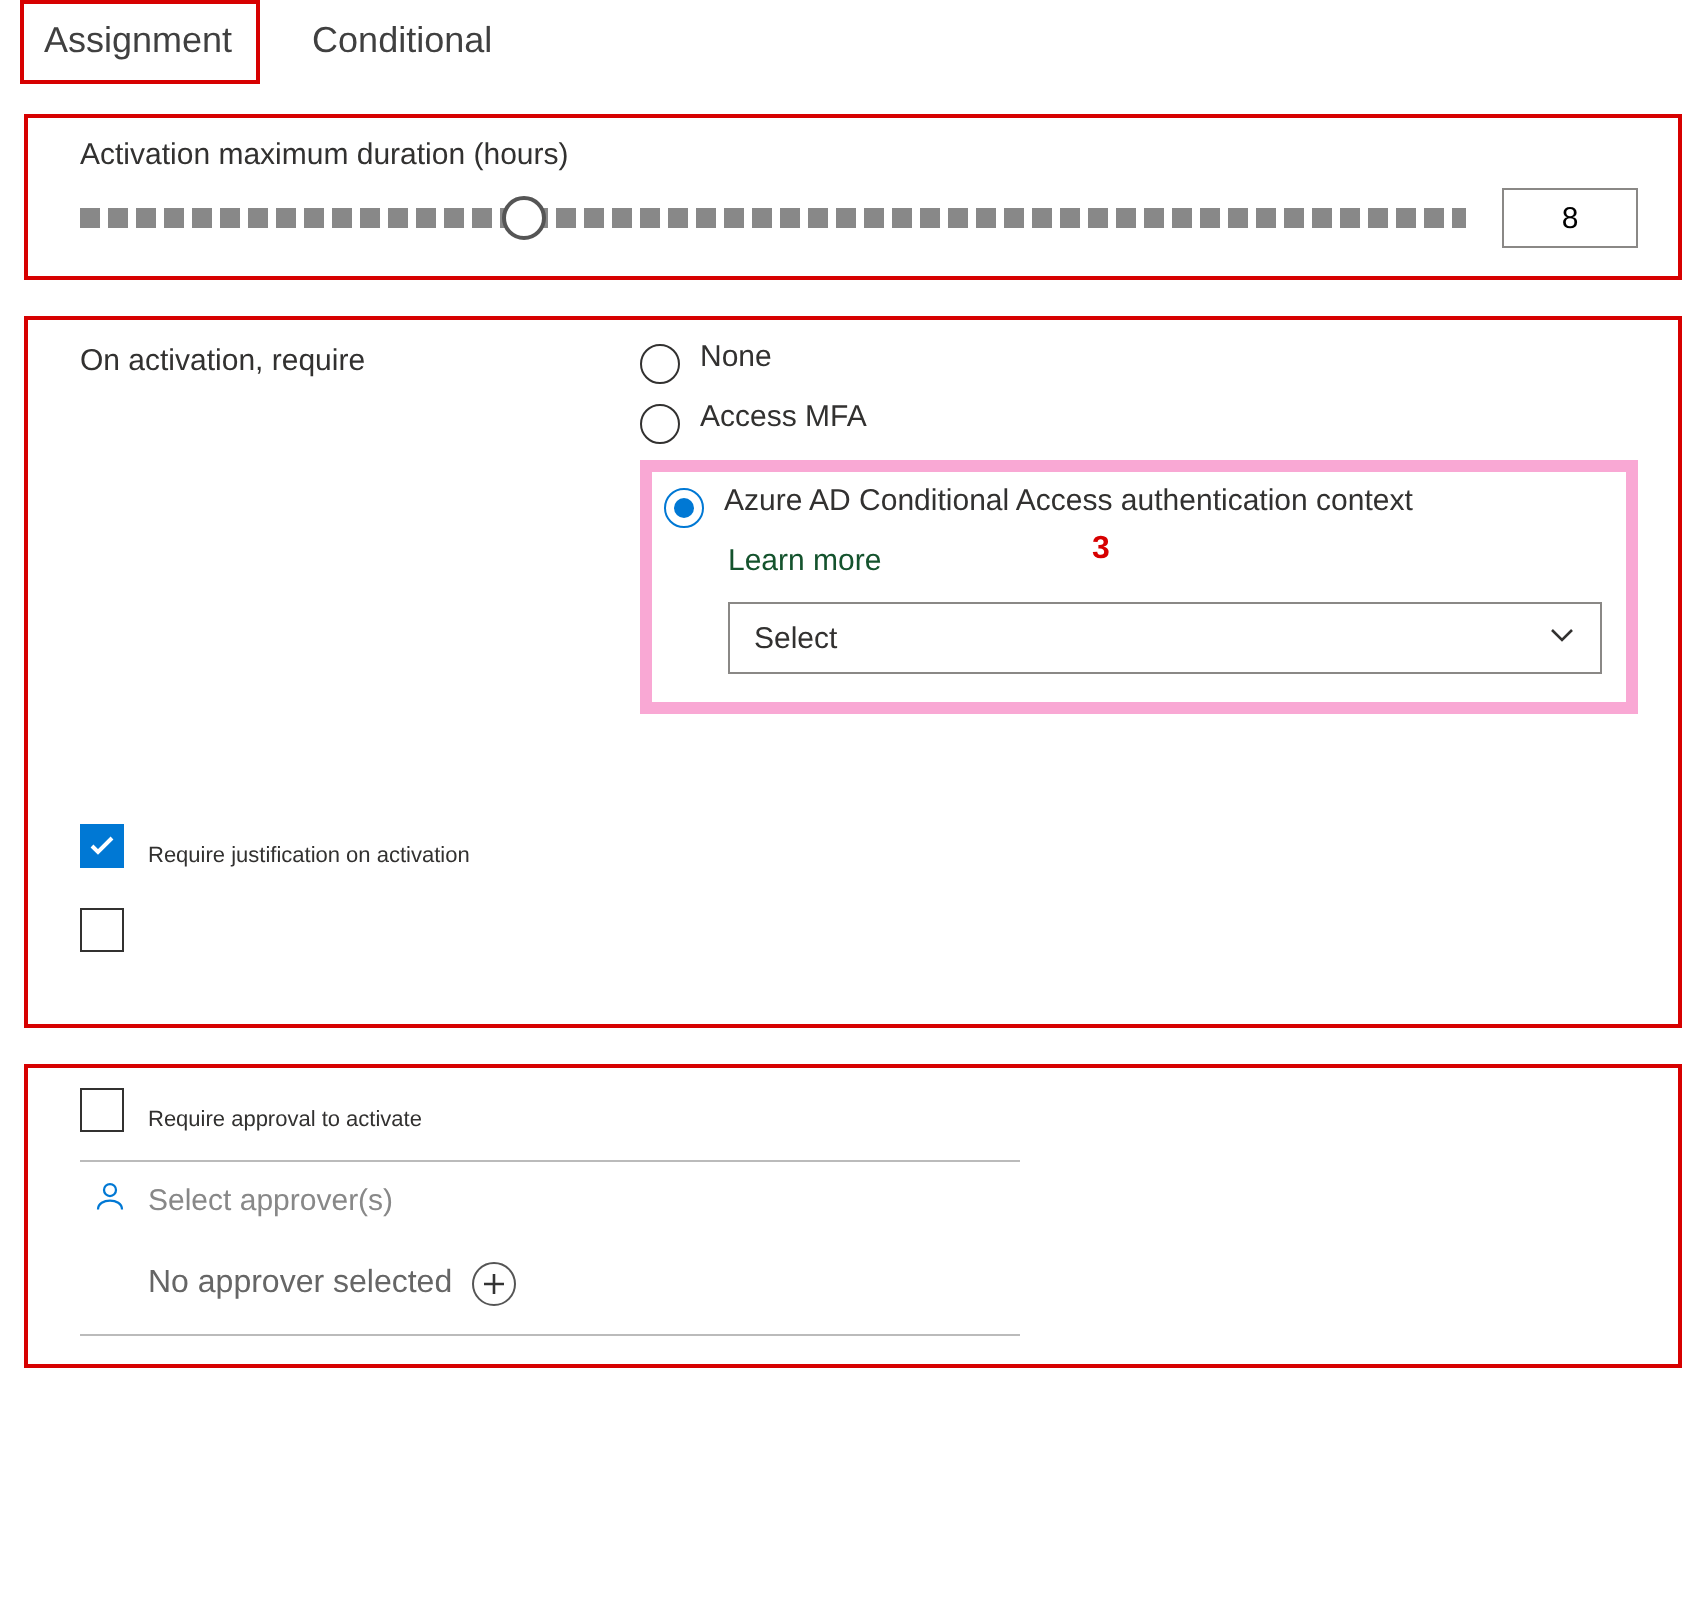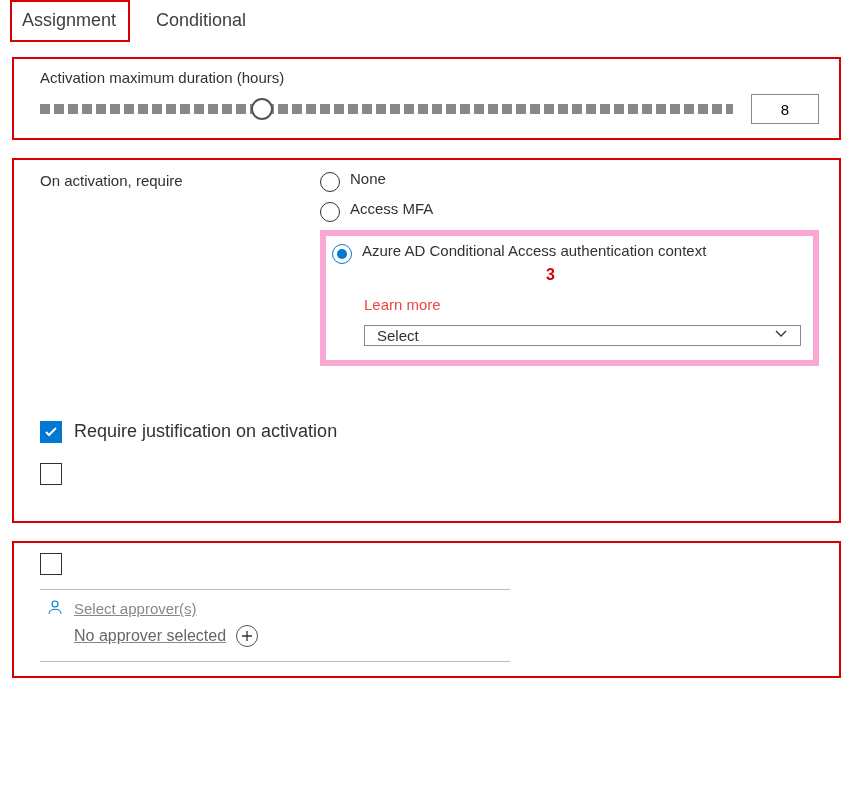--- a/index.html
+++ b/index.html
@@ -72,38 +72,38 @@
   }
   .radio.selected { border-color:#0078d4; }
   .radio.selected::after {
     content:""; width:10px; height:10px; border-radius:50%; background:#0078d4;
   }
   .inner-hl { border:6px solid #f9a8d4; padding:6px 6px 14px 6px; position:relative; }
   .inner-callout {
     position:absolute; color:#d70000; font-weight:700; font-size:16px;
     left:220px; top:30px;
   }
-  .link { color:#ef4444; font-size:15px; margin:24px 0 12px 32px; display:inline-block; cursor:pointer; }
+  .link { color:#14532d; font-size:15px; margin:0 0 12px 32px; display:inline-block; cursor:pointer; }
   .select-box {
-    margin-left:32px; width:calc(100% - 38px); height:21px;
+    margin-left:32px; width:calc(100% - 38px); height:36px;
     border:1px solid #8a8886; display:flex; align-items:center;
     justify-content:space-between; padding:0 12px; font-size:15px; color:#323130;
     cursor:pointer;
   }
   .chev { font-size:14px; color:#323130; }
   
-  .check-row { display:flex; align-items:flex-start; gap:12px; font-size:18px; margin-top:10px; }
+  .check-row { display:flex; align-items:flex-end; gap:12px; font-size:11px; margin-top:10px; }
   .chk {
     width:22px; height:22px; border:1.5px solid #323130; flex:none;
     display:flex; align-items:center; justify-content:center;
   }
   .chk.checked { background:#0078d4; border-color:#0078d4; color:#fff; font-size:15px; }
   .gap50 { height:45px; }
   hr.thin { border:none; border-top:1px solid #bbb; margin:14px 0 8px; width:470px; }
-  .approver { display:flex; align-items:center; gap:10px; color:#888; font-size:15px; margin-left:6px;text-decoration:underline; }
+  .approver { display:flex; align-items:center; gap:10px; color:#888; font-size:15px; margin-left:6px; }
   .person-icon svg { width:18px; height:18px; }
   .add-circle {
     width:22px; height:22px; border:1.5px solid #555; border-radius:50%;
     display:flex; align-items:center; justify-content:center; font-size:15px;
     color:#333; cursor:pointer;
   }
 </style>
 </head>
 <body>
 
@@ -169,32 +169,33 @@
     </div>
     <div class="check-row" style="margin-top:20px">
       <div class="chk"></div>
     </div>
   </div>
 
   <div class="section hl">
 
     <div class="check-row" style="margin-top:0">
       <div class="chk"></div>
+      <span>Require approval to activate</span>
     </div>
     <hr class="thin">
     <div class="approver">
       <span class="person-icon">
         <svg viewBox="0 0 24 24">
             <circle cx="12" cy="8" r="4" fill="none" stroke="#0078d4" stroke-width="1.5"></circle>
             <path d="M4 21c0-4 4-6 8-6s8 2 8 6" fill="none" stroke="#0078d4" stroke-width="1.5"></path>
           </svg>
       </span>
       <span>Select approver(s)</span>
     </div>
-    <div class="approver" style="margin-top:6px;">
+    <div class="approver" style="margin-top:20px;">
       <span style="width:18px"></span>
       <span style="color:#666;font-size:16px">No approver selected</span>
       <div class="add-circle">
         <svg width="12" height="12" viewBox="0 0 12 12">
             <path d="M6 1v10M1 6h10" stroke="#333" stroke-width="1.3"></path>
           </svg>
       </div>
     </div>
     <hr class="thin" style="margin-bottom:0">
   </div>

